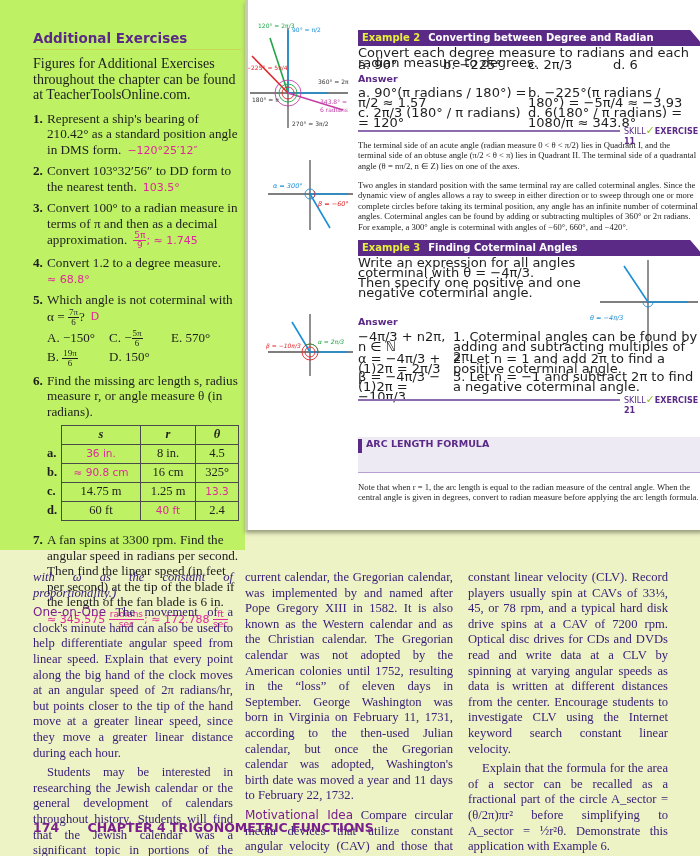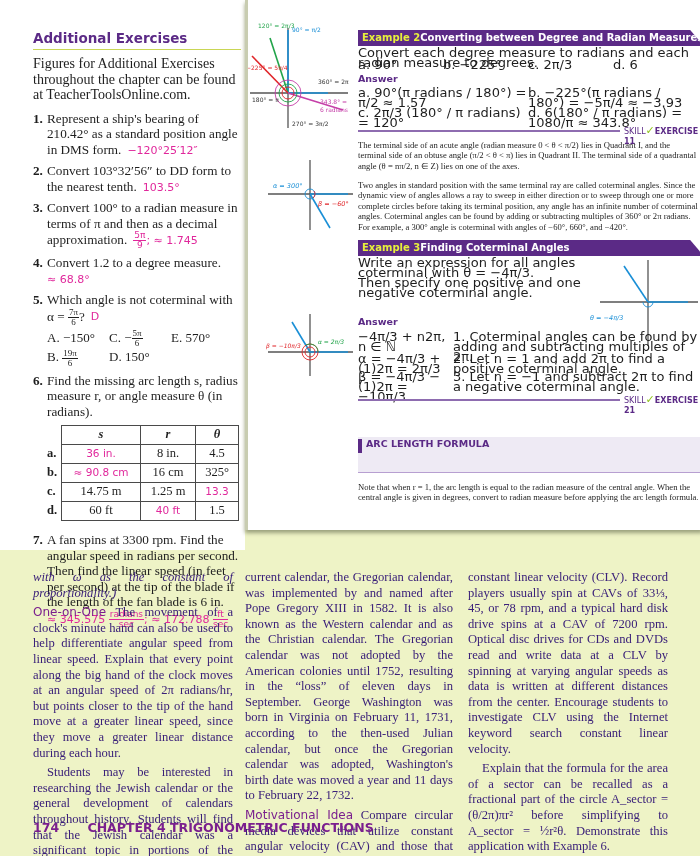--- a/index.html
+++ b/index.html
@@ -1,18 +1,18 @@
 <!DOCTYPE html>
 <html><head>
 <meta charset="utf-8">
 <style>
   html, body { margin:0; padding:0; }
   body { width:700px; height:856px; background:#eef3c6; position:relative; overflow:hidden;
          font-family:"Liberation Serif", serif; color:#1e1e1e; }
-  .left-panel { position:absolute; left:0; top:0; width:245px; height:550px; background:#ffffff; }
+  .left-panel { position:absolute; left:0; top:0; width:245px; height:550px; background:#bef264; }
   .left-inner { position:absolute; left:33px; top:30px; width:208px; }
   .ae-title { font-family:"DejaVu Sans", sans-serif; font-weight:bold; color:#5b2a86; font-size:13.5px; padding-bottom:3px;
               border-bottom:1.5px solid #c9d655; margin-bottom:6px; }
   .intro { font-size:14px; line-height:15.5px; margin:0 0 8px 0; }
   .ex { display:flex; font-size:13.2px; line-height:15.5px; margin-bottom:5px; }
   .ex .num { width:12px; font-weight:bold; flex:none; }
   .ex .body { flex:1; padding-left:2px; }
   .ans { color:#e0279b; font-family:"DejaVu Sans", sans-serif; font-size:11px; margin-left:6px; }
   .ans.block { margin-left:0; display:inline-block; }
   .frac { display:inline-flex; flex-direction:column; vertical-align:middle; text-align:center; font-size:9px; line-height:9px; }
@@ -23,21 +23,21 @@
   table.arc th { font-style:italic; font-weight:bold; }
   table.arc td.rl { border:none; font-weight:bold; text-align:left; width:14px; padding:0; }
   table.arc th.blank { border:none; }
   table.arc td.pink { color:#e0279b; font-family:"DejaVu Sans", sans-serif; font-size:10.5px; }
 
   .right-panel { position:absolute; left:245px; top:0; width:455px; height:530px; background:#fff;
                  box-shadow: 0 3px 4px #9aa07c; border-left:3px solid #c8ccb0; }
   .hdr { position:absolute; left:110px; width:346px; height:16px; background:#5b2a86;
          font-family:"DejaVu Sans", sans-serif; font-size:10px; font-weight:bold; color:#fff; line-height:16px;
          clip-path: polygon(0 0, 96% 0, 100% 100%, 0 100%); }
-  .hdr .lab { color:#e7ef3b; margin:0 0 0 4px; }
+  .hdr .lab { color:#e7ef3b; margin:0 8px 0 4px; }
   .sans { font-family:"DejaVu Sans", sans-serif; }
   .small { font-size:13px; line-height:10px; }
   .ansh { font-family:"DejaVu Sans", sans-serif; color:#5b2a86; font-weight:bold; font-size:9.5px; }
   .skill-rule { position:absolute; left:110px; height:1.5px; background:#8e6cb0; }
   .skill { position:absolute; font-family:"DejaVu Sans", sans-serif; font-size:8px; color:#5b2a86; }
   .skill b { font-weight:bold; }
   .check { color:#8fc21a; font-size:11px; font-weight:bold; }
   .serif-p { font-size:8.6px; line-height:10.4px; }
   .arcbox { position:absolute; left:110px; top:437px; width:342px; height:35px; background:#eeeaf4;
             border-bottom:1.5px solid #b79fd1; }
@@ -130,21 +130,21 @@
               <tr>
                 <td class="rl">c.</td>
                 <td>14.75 m</td>
                 <td>1.25 m</td>
                 <td class="pink">13.3</td>
               </tr>
               <tr>
                 <td class="rl">d.</td>
                 <td>60 ft</td>
                 <td class="pink">40 ft</td>
-                <td>1.5</td>
+                <td>2.4</td>
               </tr>
             </tbody>
         </table>
       </span>
     </div>
     <div class="ex">
       <span class="num">7.</span>
       <span class="body">
         <span>A fan spins at 3300 rpm. Find the angular speed in radians per second. Then find the linear speed (in feet per second) at the tip of the blade if the length of the fan blade is 6 in.</span><br>
         <span class="ans block"><span>≈ 345.575</span> <span class="frac">

